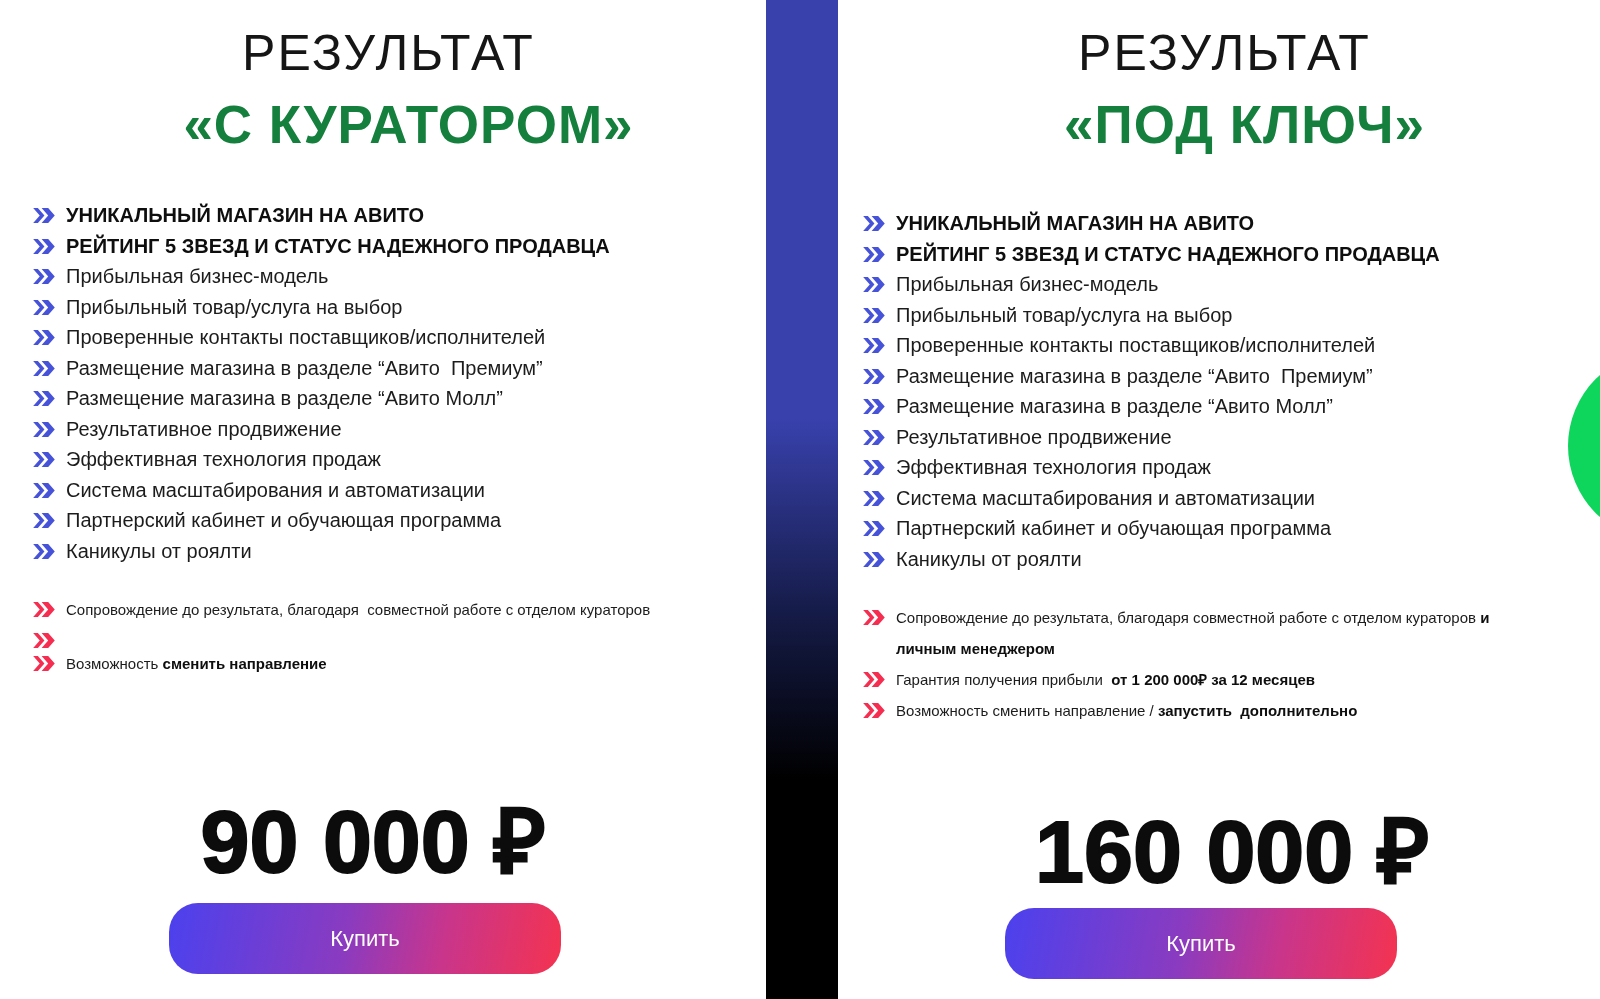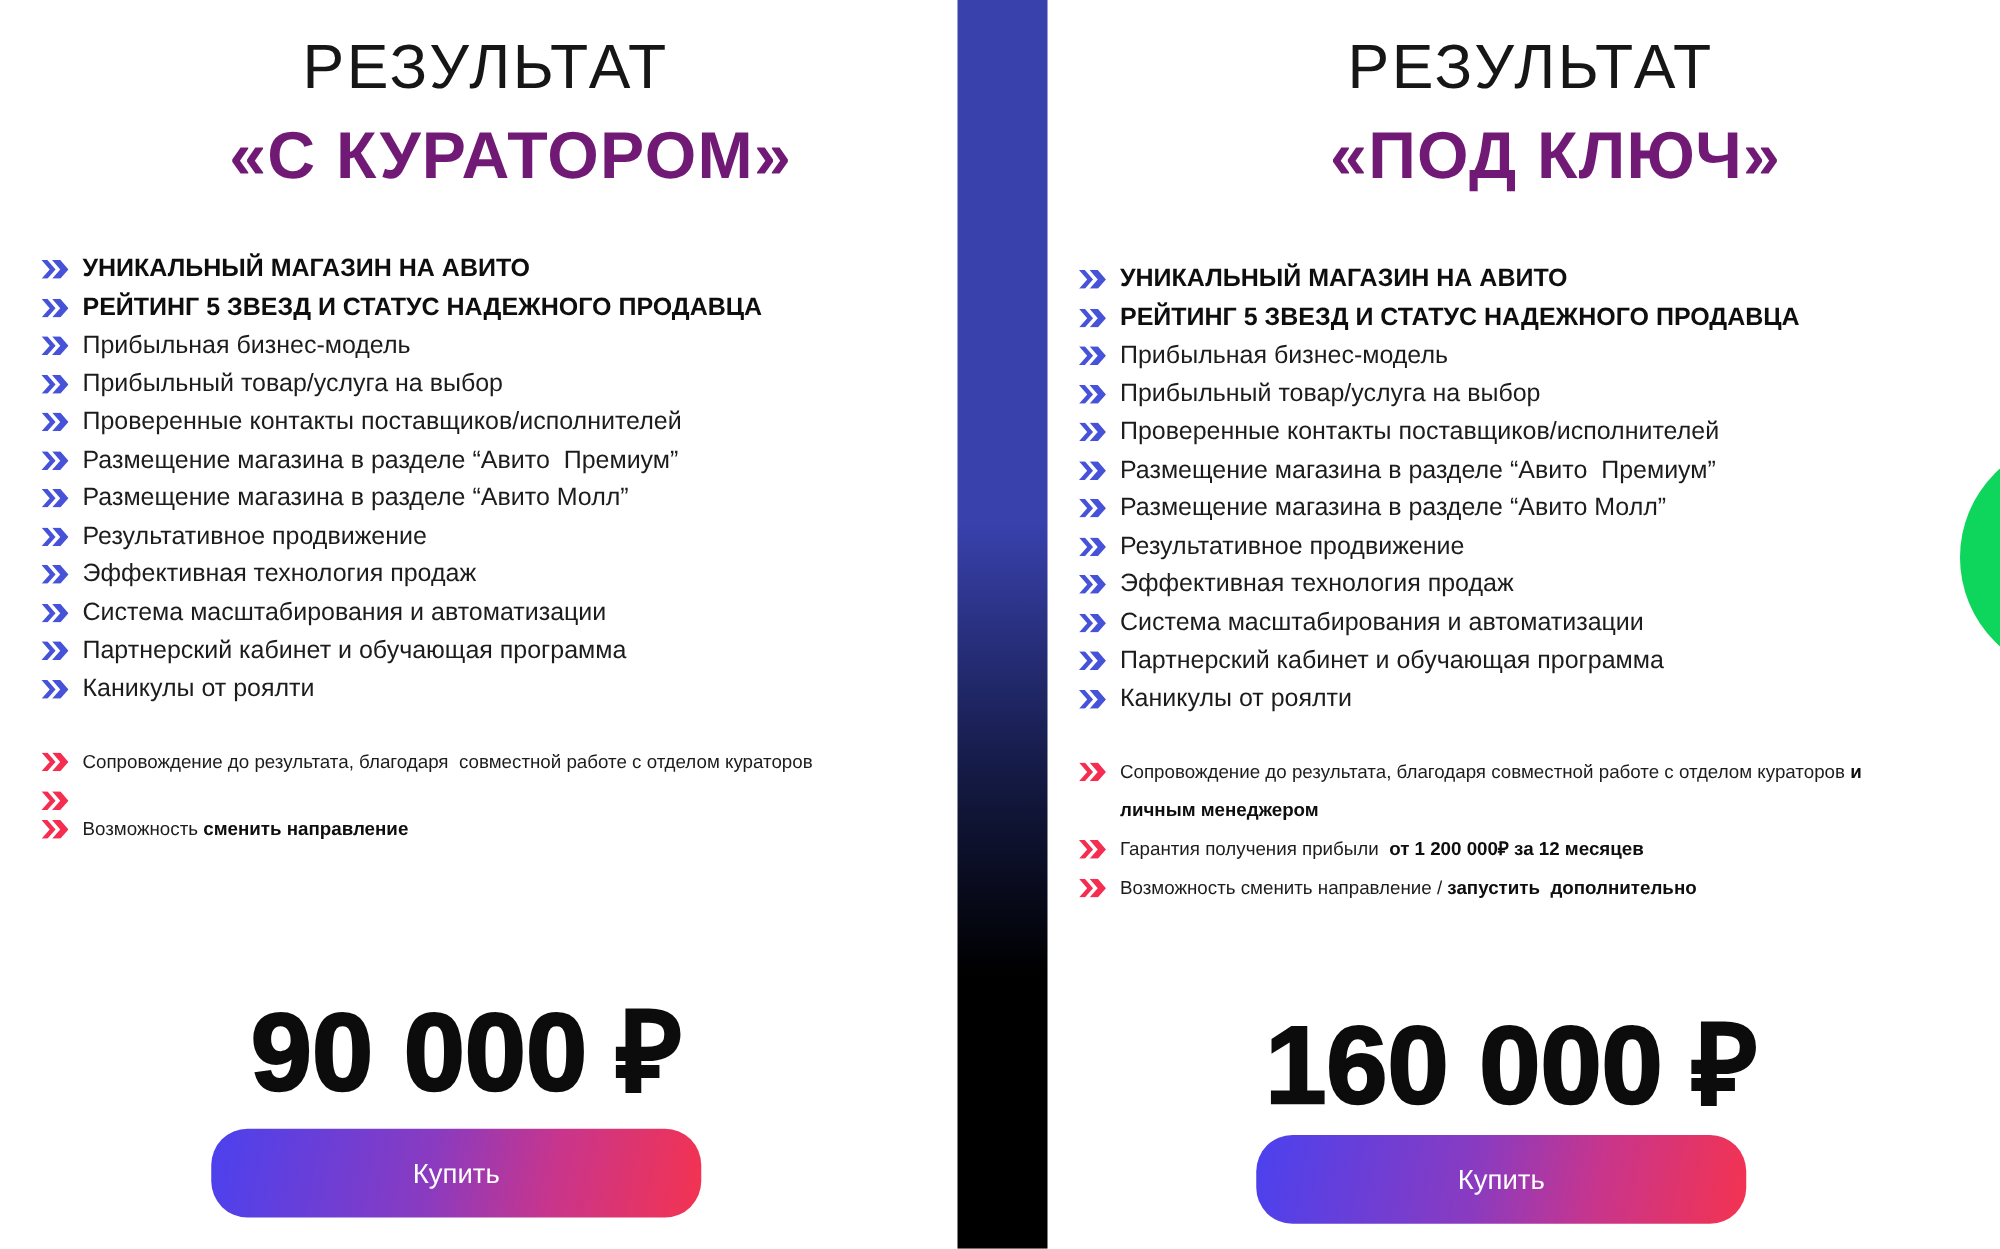--- a/index.html
+++ b/index.html
@@ -8,21 +8,21 @@
     position:relative; overflow:hidden; background:#ffffff;
     font-family:"Liberation Sans", sans-serif; color:#1c1c1c;
   }
 
   .plan { position:absolute; top:0; height:100%; }
   .plan-left  { left:0;     width:730px; }
   .plan-right { left:838px; width:726px; }
 
   .plan-title { position:absolute; top:24px; left:0; width:100%; text-align:center;padding-left:47px; }
   .plan-title .t1 { font-size:50px; font-weight:400; letter-spacing:2px; color:#161616; }
-  .plan-title .t2 { margin-top:12px; font-size:53px; font-weight:700; letter-spacing:1px; color:#701a75;margin-left:40px; }
+  .plan-title .t2 { margin-top:12px; font-size:53px; font-weight:700; letter-spacing:1px; color:#15803d;margin-left:40px; }
 
   ul { list-style:none; }
   .features { position:absolute; left:32px; top:200px; }
   .plan-right .features { left:24px; top:208px; }
   .feature { display:flex; align-items:flex-start; line-height:30.5px; font-size:20px; }
   .feature.strong { font-weight:700; color:#0e0e0e; }
   .ftext, .htext { white-space:pre-wrap; }
 
   .bullet { flex:0 0 auto; width:24px; margin-right:10px; margin-top:8px; display:inline-flex; }
   .bullet svg { width:23px; height:15px; }
@@ -33,21 +33,21 @@
   .plan-right .highlights { left:24px; top:602px; }
   .highlight { display:flex; align-items:flex-start; line-height:31px; font-size:15px; }
   .highlight .htext { max-width:650px; }
   .highlight b { font-weight:700; color:#0e0e0e; }
 
   .price {
     position:absolute; top:778px; left:0; width:100%; text-align:center;
     font-size:88px; font-weight:700; color:#0c0c0c;
     -webkit-text-stroke:2px #0c0c0c; letter-spacing:0px;padding-left:16px;
   }
-  .plan-right .price { top:788px; }
+  .plan-right .price { top:788px;margin-left:23px; }
 
   .buy-button {
     position:absolute; top:903px; left:50%; transform:translateX(-50%);
     width:392px; height:71px; border:none; border-radius:29px;
     background:linear-gradient(100deg,#4b41ee 0%, #8a3bc0 45%, #c9358b 70%, #f43350 100%);
     color:#ffffff; font-size:22px; font-family:inherit;
     display:flex; align-items:center; justify-content:center; cursor:pointer;
   }
   .plan-right .buy-button { top:908px; }
 

